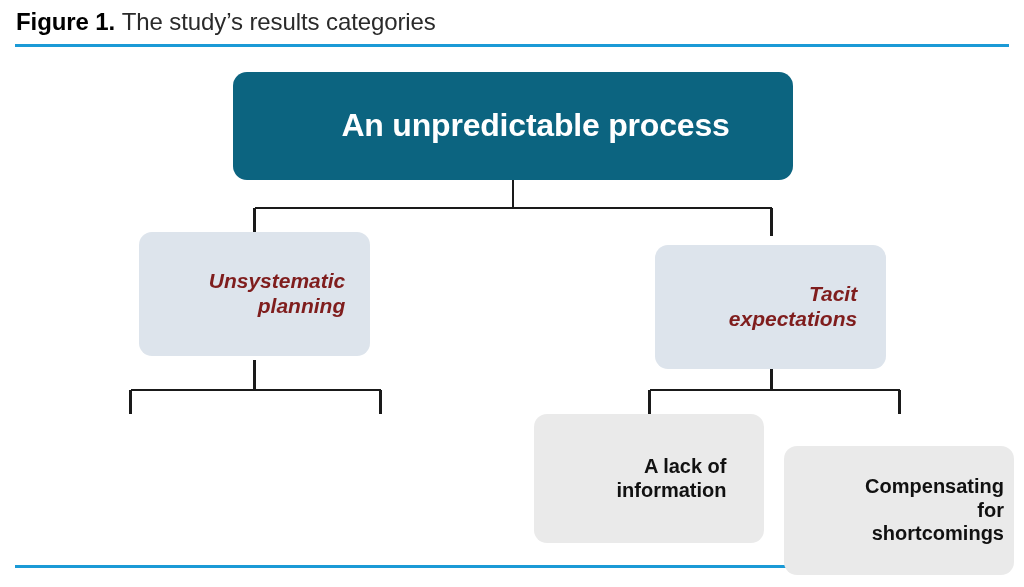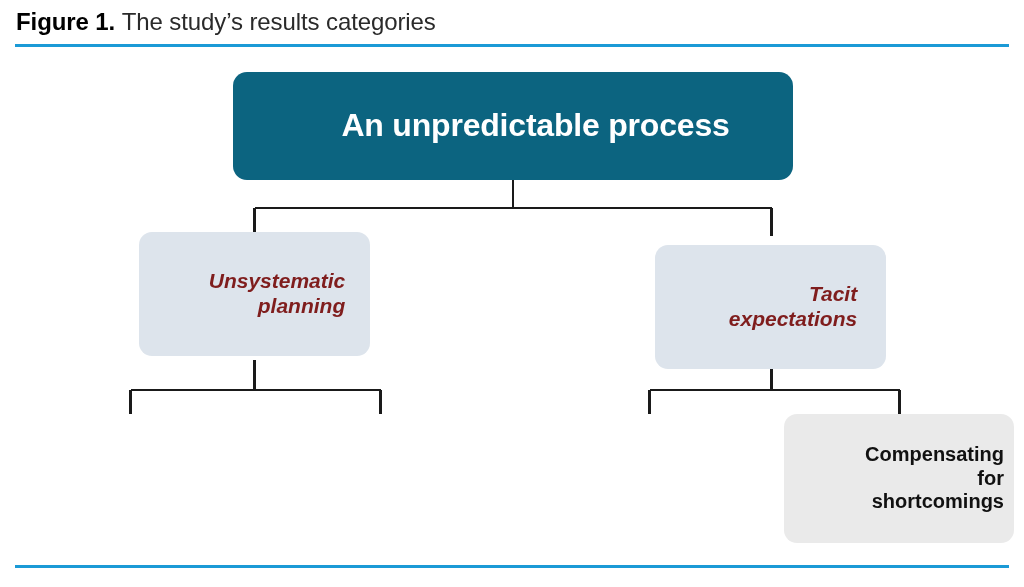--- a/index.html
+++ b/index.html
@@ -108,21 +108,21 @@
     width: 230px;
     height: 129px;
     background: #eaeaea;
     color: #111111;
     font-size: 20px;
     font-weight: bold;
   }
   .node-sub-0 { left: 15px;  }
   .node-sub-1 { left: 265px; }
   .node-sub-2 { left: 534px; }
-  .node-sub-3 { left: 784px; }
+  .node-sub-3 { left: 784px; margin-top: 32px; }
 
   .node-label {
     display: block;
     padding: 0 10px;
     white-space: pre-line;
   }
 </style>
 </head>
 <body>
 
@@ -163,18 +163,22 @@
 
   <div class="node node-cat node-cat-0">
     <span class="node-label">Unsystematic
 planning</span>
   </div>
   <div class="node node-cat node-cat-1">
     <span class="node-label">Tacit
 expectations</span>
   </div>
 
+  <div class="node node-sub node-sub-2">
+    <span class="node-label">A lack of
+information</span>
+  </div>
   <div class="node node-sub node-sub-3">
     <span class="node-label">Compensating for
 shortcomings</span>
   </div>
 
 </div>
 
 </body></html>

